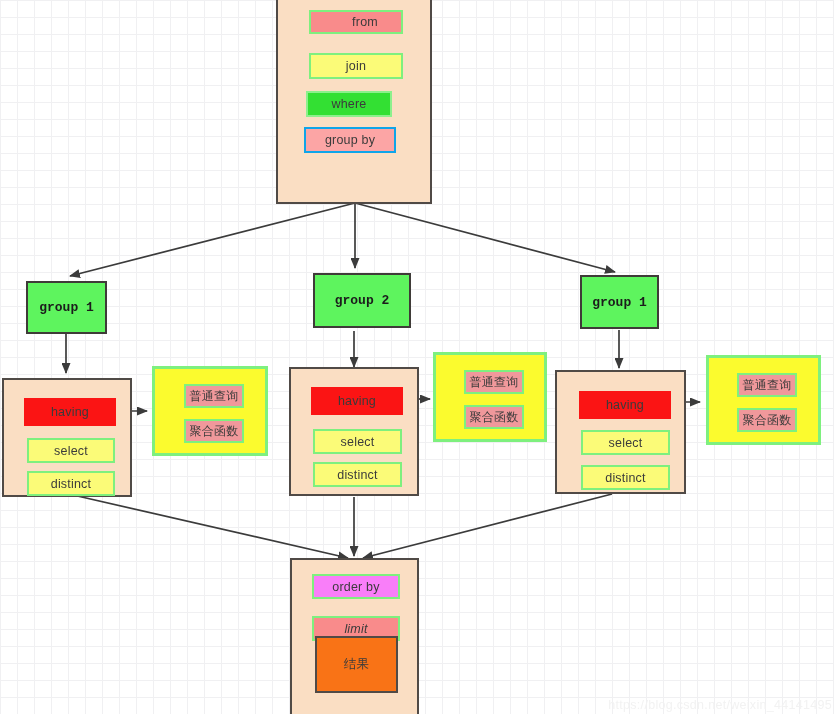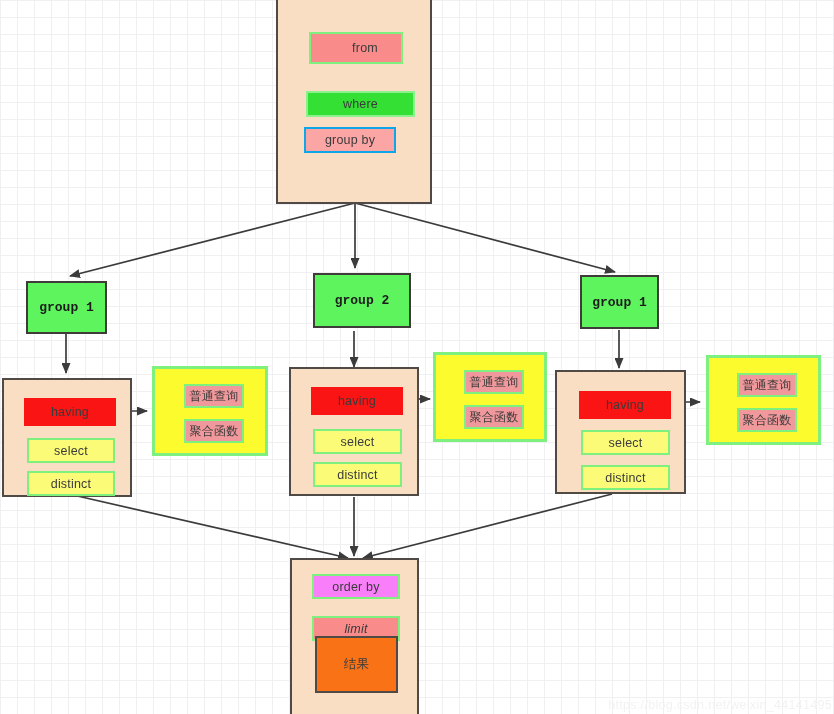--- a/index.html
+++ b/index.html
@@ -123,22 +123,23 @@
       <path d="M398,399 L430,399"></path>
       <path d="M663,402 L700,402"></path>
 
       <path d="M73,495 L348,558"></path>
       <path d="M354,497 L354,556"></path>
       <path d="M612,494 L363,558"></path>
     </g>
   </svg>
 
   <div class="node panel" style="left:276px; top:-8px; width:156px; height:212px;">
-    <div class="chip pink" style="left:31px; top:38px; width:94px; height:32px;padding-left:18px;">from</div>
-    <div class="chip green" style="left:28px; top:97px; width:109px; height:26px;">where</div>
+    <div class="chip pink" style="left:31px; top:16px; width:94px; height:24px;padding-left:18px;">from</div>
+    <div class="chip yellow" style="left:31px; top:59px; width:94px; height:26px;">join</div>
+    <div class="chip green" style="left:28px; top:97px; width:86px; height:26px;">where</div>
     <div class="chip cyan" style="left:26px; top:133px; width:92px; height:26px;">group by</div>
   </div>
 
   <div class="groupbox" style="left:26px; top:281px; width:81px; height:53px;">
     <span>group 1</span>
   </div>
   <div class="groupbox" style="left:313px; top:273px; width:98px; height:55px;">
     <span>group 2</span>
   </div>
   <div class="groupbox" style="left:580px; top:275px; width:79px; height:54px;">

